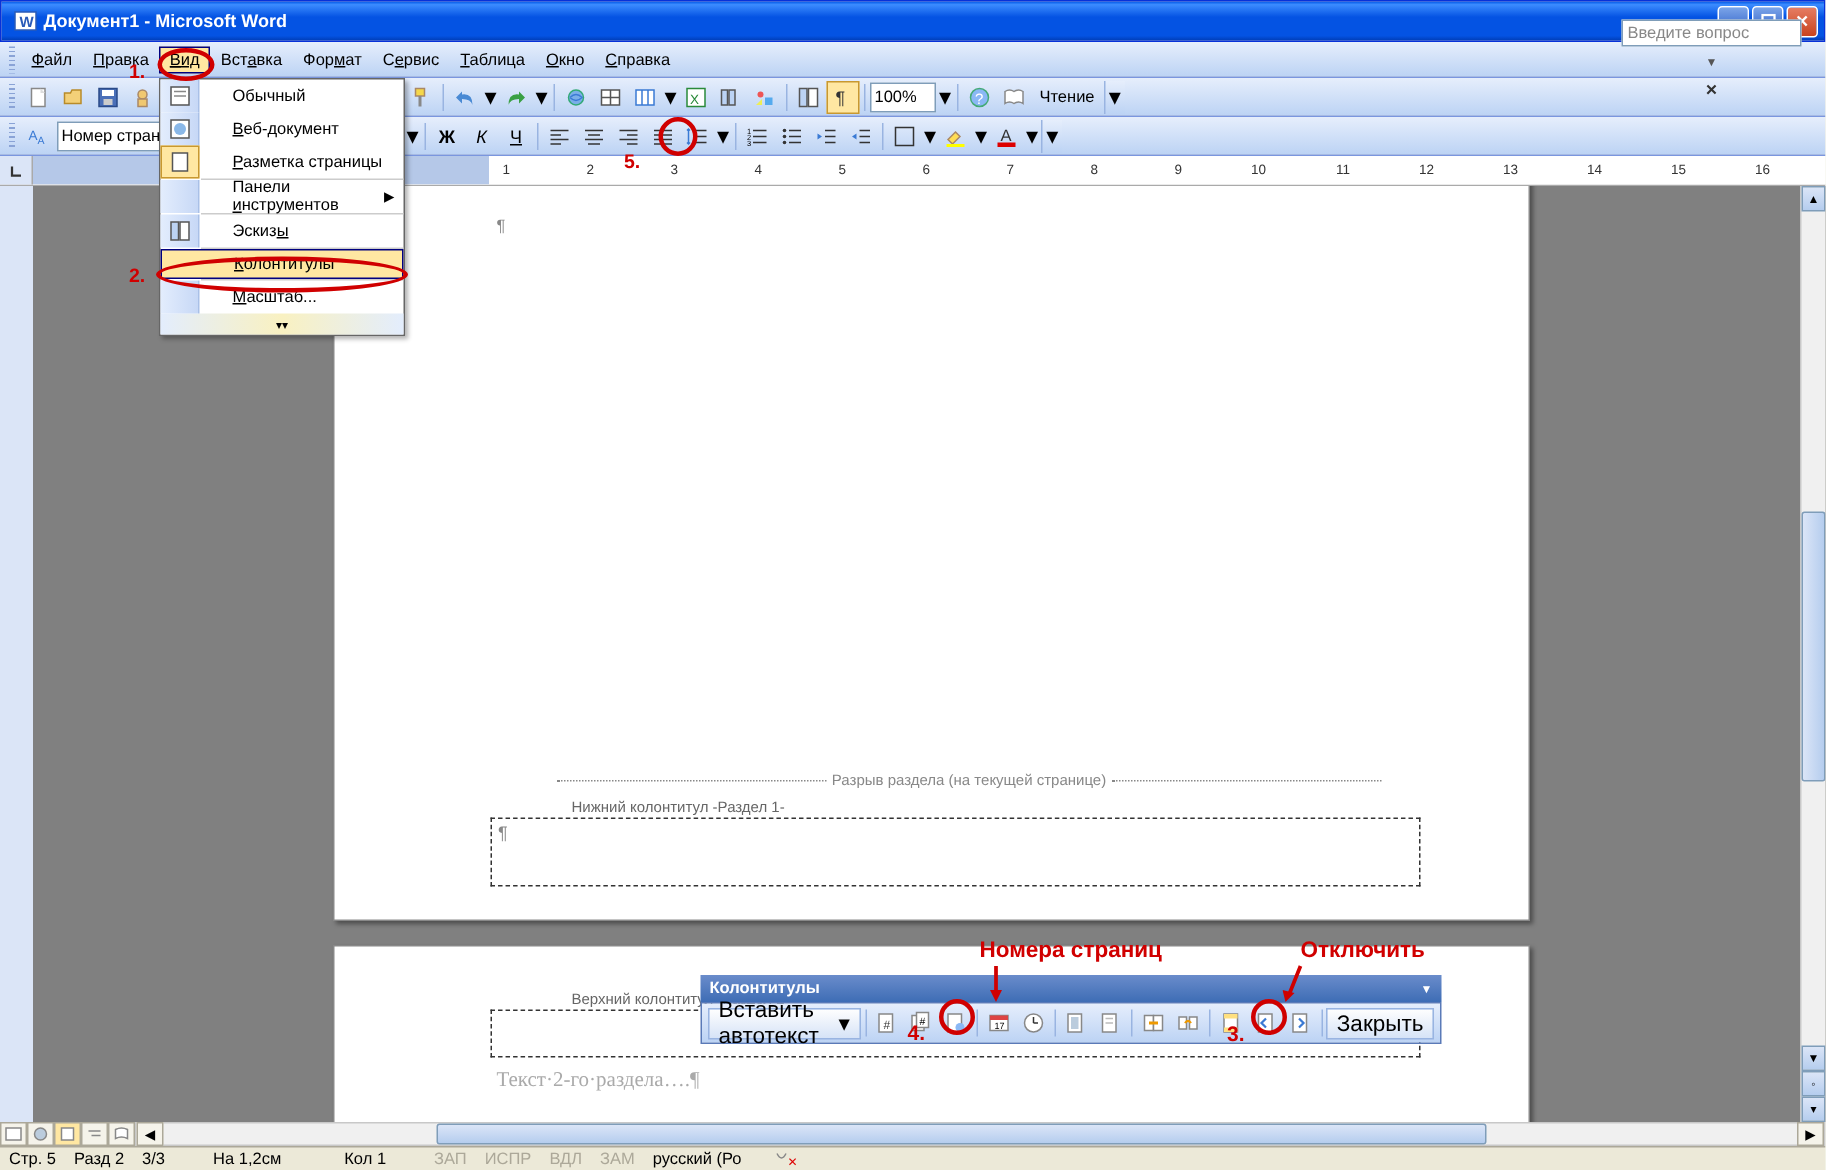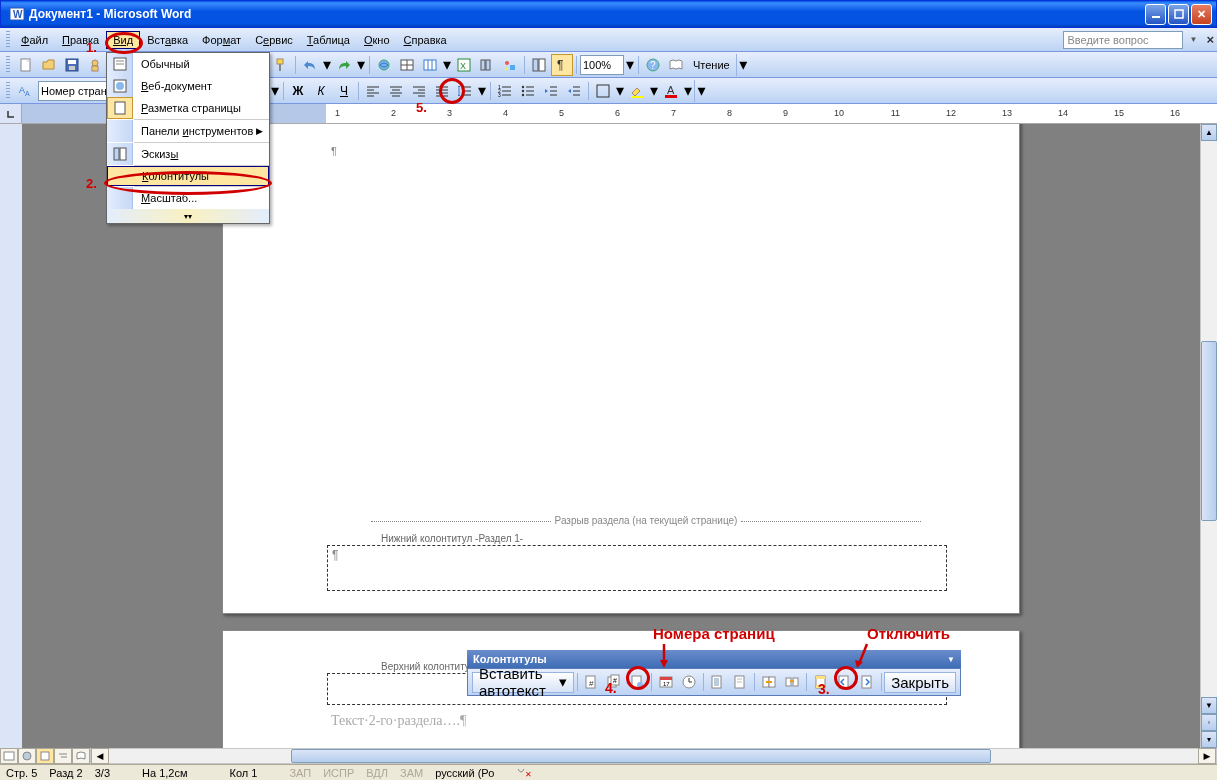--- a/index.html
+++ b/index.html
@@ -13,37 +13,37 @@
 .winbtn { width: 21px; height: 21px; border-radius: 3px; border: 1px solid #fff; display: flex; align-items: center; justify-content: center; font-family: Arial; font-size: 11px; font-weight: bold; color: #fff; cursor: pointer; }
 .winbtn.min, .winbtn.max { background: linear-gradient(to bottom, #7ba4e8, #2155c4); }
 .winbtn.close { background: linear-gradient(to bottom, #e67d63, #c8431f); }
 
 
 .menubar-row { height: 24px; background: linear-gradient(to bottom, #e6eefc, #bcd3f4); border-bottom: 1px solid #7a96df; display: flex; align-items: center; padding-left: 6px; }
 .menu-grip { width: 4px; height: 18px; background: repeating-linear-gradient(to bottom, #8aa3d6 0 1px, transparent 1px 3px); margin-right: 4px; }
 .menuitem { padding: 3px 7px; font-size: 11px; color: #000; cursor: pointer; }
 .menuitem u { text-decoration: underline; }
 .menuitem.open { background: #ffe7a2; border: 1px solid #000080; padding: 2px 6px; text-decoration: underline; }
-.question-box { margin-left: auto; margin-right: 0; display: flex; align-items: center; gap: 6px; }
+.question-box { margin-left: auto; margin-right: 16px; display: flex; align-items: center; gap: 6px; flex-direction: column; }
 .question-box input { width: 120px; height: 18px; font-size: 11px; border: 1px solid #7f9db9; background: #fff; padding: 0 3px; color: #888; }
 .close-x { font-size: 13px; color: #333; cursor: pointer; padding: 0 3px; font-weight: bold; }
 
 
 .toolbar-row { height: 26px; background: linear-gradient(to bottom, #e6eefc, #bcd3f4); border-bottom: 1px solid #7a96df; display: flex; align-items: center; padding-left: 6px; gap: 1px; }
 .tbtn { min-width: 22px; height: 22px; display: inline-flex; align-items: center; justify-content: center; cursor: pointer; border: 1px solid transparent; font-size: 11px; }
 .tsep { width: 1px; height: 18px; background: #99b4e1; margin: 0 2px; }
 .tcombo { height: 20px; font-size: 11px; border: 1px solid #7f9db9; background: #fff; padding: 0 2px; }
 .tdrop { width: 10px; display: inline-flex; align-items: center; justify-content: center; }
 .toolbar-end { width: 14px; height: 22px; background: linear-gradient(to bottom, #e6eefc, #bcd3f4); border-left: 1px solid #99b4e1; display: flex; align-items: center; justify-content: center; cursor: pointer; }
 
 
 .dropdown { position: absolute; left: 106px; top: 52px; width: 164px; background: #fff; border: 1px solid #666; box-shadow: 2px 2px 3px rgba(0,0,0,0.3); z-index: 50; }
 .dropdown .dd-row { display: flex; align-items: center; height: 22px; font-size: 11px; cursor: pointer; }
 .dropdown .dd-icon { width: 26px; height: 22px; background: linear-gradient(to right, #e3edfd, #c7d8f6); border-right: 1px solid #a9c0e7; display: flex; align-items: center; justify-content: center; }
-.dropdown .dd-label { padding-left: 8px; flex: 1; }
+.dropdown .dd-label { padding-left: 22px; flex: 1; }
 .dropdown .dd-arrow { padding-right: 6px; font-size: 9px; }
 .dropdown .dd-sep { height: 1px; background: #ccc; margin-left: 27px; }
 .dropdown .dd-expand { height: 14px; background: linear-gradient(to right, #e3edfd, #f9f1c1, #e3edfd); display: flex; align-items: center; justify-content: center; font-size: 8px; cursor: pointer; }
 .dropdown .dd-row.hl { background: #ffe7a2; border: 1px solid #000080; height: 20px; margin: 0; }
 
 
 .ruler-area { height: 20px; background: #fff; position: relative; display: flex; border-bottom: 1px solid #aaa; }
 .ruler-corner { width: 22px; background: #dbe5f7; border-right: 1px solid #aaa; display: flex; align-items: center; justify-content: center; }
 .ruler-h { flex: 1; background: #fff; position: relative; overflow: hidden; }
 .ruler-scale { position: absolute; left: 0; top: 3px; height: 14px; display: flex; font-size: 9px; }

